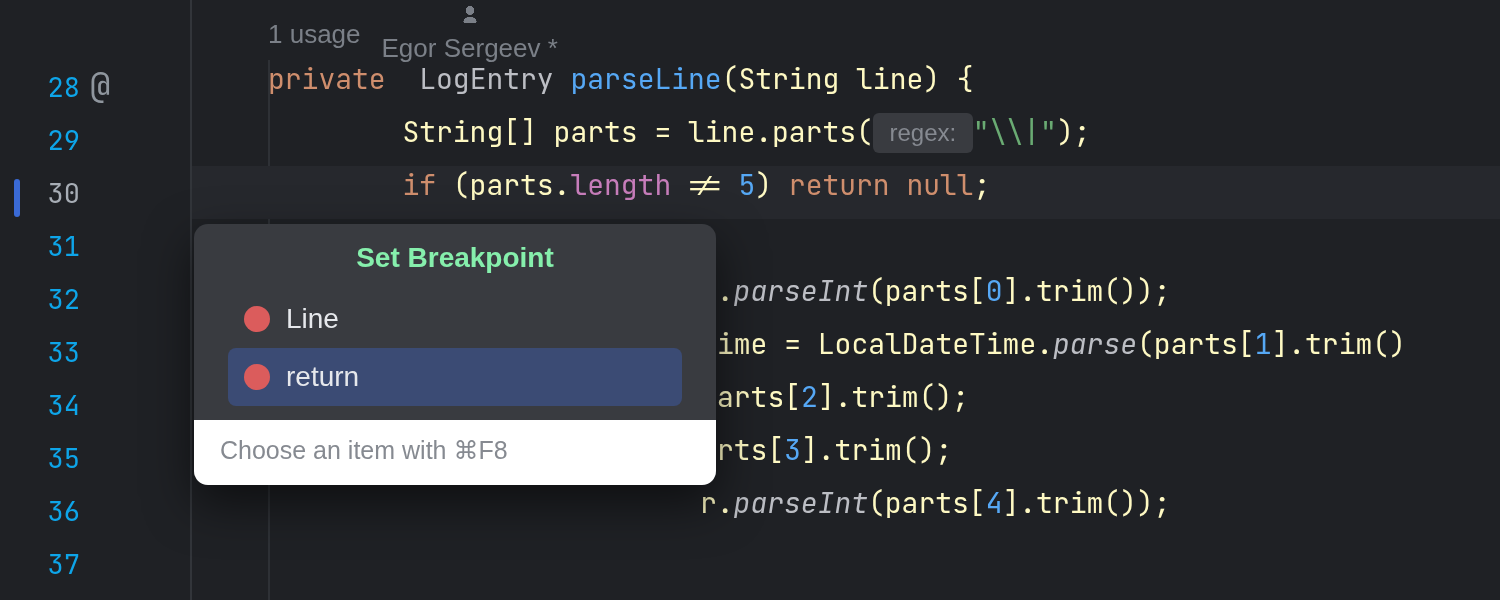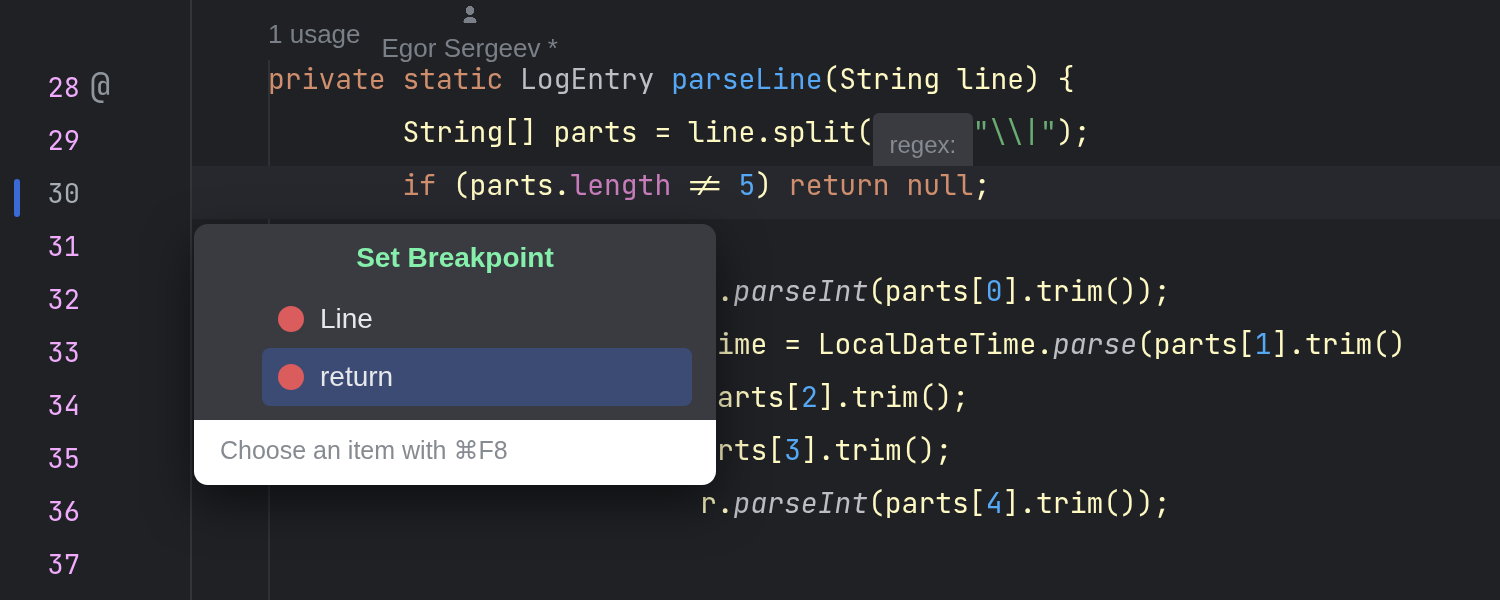--- a/index.html
+++ b/index.html
@@ -21,21 +21,21 @@
     padding-top: 60px;
     position: relative;
     flex: none;
   }
   .gutter-line {
     height: 53px;
     display: flex;
     align-items: center;
     justify-content: flex-end;
     padding-right: 110px;
-    color: #f0abfc;
+    color: #0ea5e9;
     font-size: 27px;
     font-family: "JetBrains Mono","Menlo",monospace;
   }
   .gutter-line.active { color: #a7adb5; }
   .gutter-strip {
     position: absolute;
     left: 14px; top: 179px;
     width: 6px; height: 38px;
     background: #3a6ad6;
     border-radius: 3px;
@@ -91,21 +91,21 @@
   .c-kw { color: #cf8e6d; }
   .c-type { color: #bcbec4; }
   .c-fn { color: #56a8f5; }
   .c-field { color: #c77dbb; }
   .c-num { color: #56a8f5; }
   .c-str { color: #6aab73; }
   .c-pl { color: #fef9c3; }
   .c-it { color: #bcbec4; font-style: italic; }
   .hint {
     background:#393b40; color:#868a91;
-    padding:18px 10px; border-radius:6px;
+    padding:6px 10px; border-radius:6px;
     font-size:24px;
     font-family:"SF Pro Text",sans-serif;
   }
 
   .popup {
     position: absolute;
     left: 194px; top: 224px;
     width: 522px;
     background: #393b40;
     border-radius: 14px;
@@ -113,21 +113,21 @@
     overflow: hidden;
     z-index: 50;
   }
   .popup-title {
     text-align: center;
     color: #86efac;
     font-size: 28px;
     font-weight: 600;
     padding: 18px 0 16px;
   }
-  .popup-items { padding: 0 24px 14px; margin-left: 44px; }
+  .popup-items { padding: 0 34px 14px; }
   .popup-item {
     display: flex; align-items: center; gap: 16px;
     height: 58px; padding: 0 16px;
     border-radius: 8px;
     color: #e6e8ec; font-size: 28px;
     cursor: pointer;
   }
   .popup-item.selected { background: #3b4b74; }
   .bp-dot {
     width: 26px; height: 26px; border-radius: 50%;
@@ -165,25 +165,25 @@
 
     <div class="inlay-row">
       <span>1 usage</span>
       <span class="author">
         <span class="person-icon"></span>
         <span>Egor Sergeev *</span>
       </span>
     </div>
 
     <div class="code-line">
-      <span class="c-kw">private</span><span class="c-pl"> </span><span class="c-kw">static</span><span class="c-pl"> </span><span class="c-type">LogEntry</span><span class="c-pl"> </span><span class="c-fn">parseLine</span><span class="c-pl">(String line) {</span>
+      <span class="c-kw">private</span><span class="c-pl"> </span><span class="c-pl"> </span><span class="c-type">LogEntry</span><span class="c-pl"> </span><span class="c-fn">parseLine</span><span class="c-pl">(String line) {</span>
     </div>
 
     <div class="code-line">
-      <span class="c-pl">        String[] parts = line.split(</span><span class="hint"> regex: </span><span class="c-str">"\\|"</span><span class="c-pl">);</span>
+      <span class="c-pl">        String[] parts = line.parts(</span><span class="hint"> regex: </span><span class="c-str">"\\|"</span><span class="c-pl">);</span>
     </div>
 
     <div class="code-line hl">
       <span class="hl-return" style="left:588px;width:120px;"></span>
       <span class="c-kw">        if </span><span class="c-pl">(parts.</span><span class="c-field">length</span><span class="c-pl"> != </span><span class="c-num">5</span><span class="c-pl">) </span><span class="c-kw">return</span><span class="c-kw"> null</span><span class="c-pl">;</span>
     </div>
 
     <div class="code-line"></div>
 
     <div class="code-line" style="padding-left:508px">

